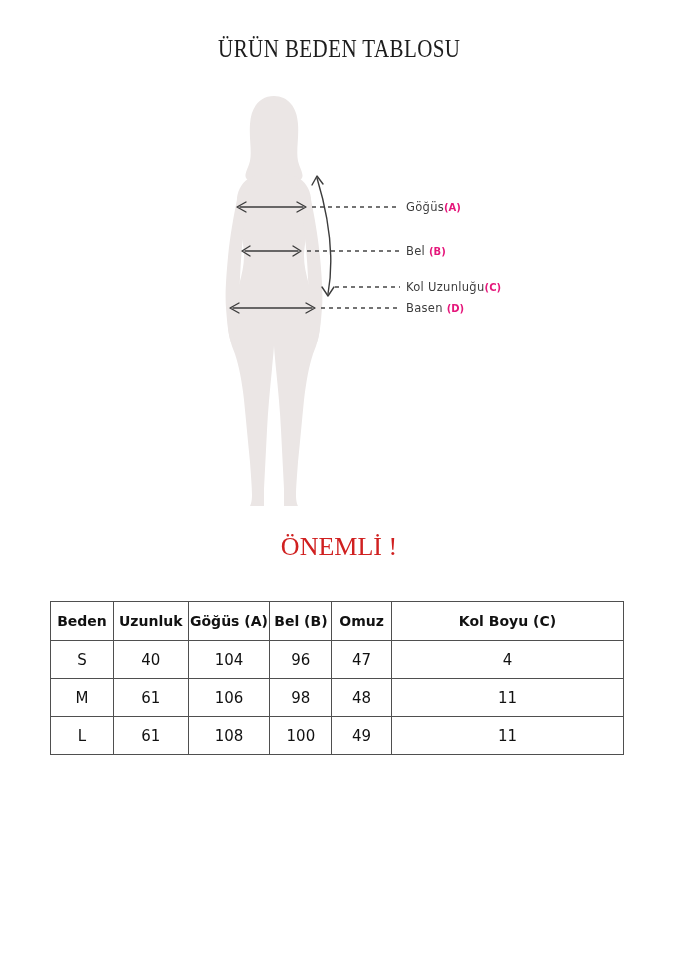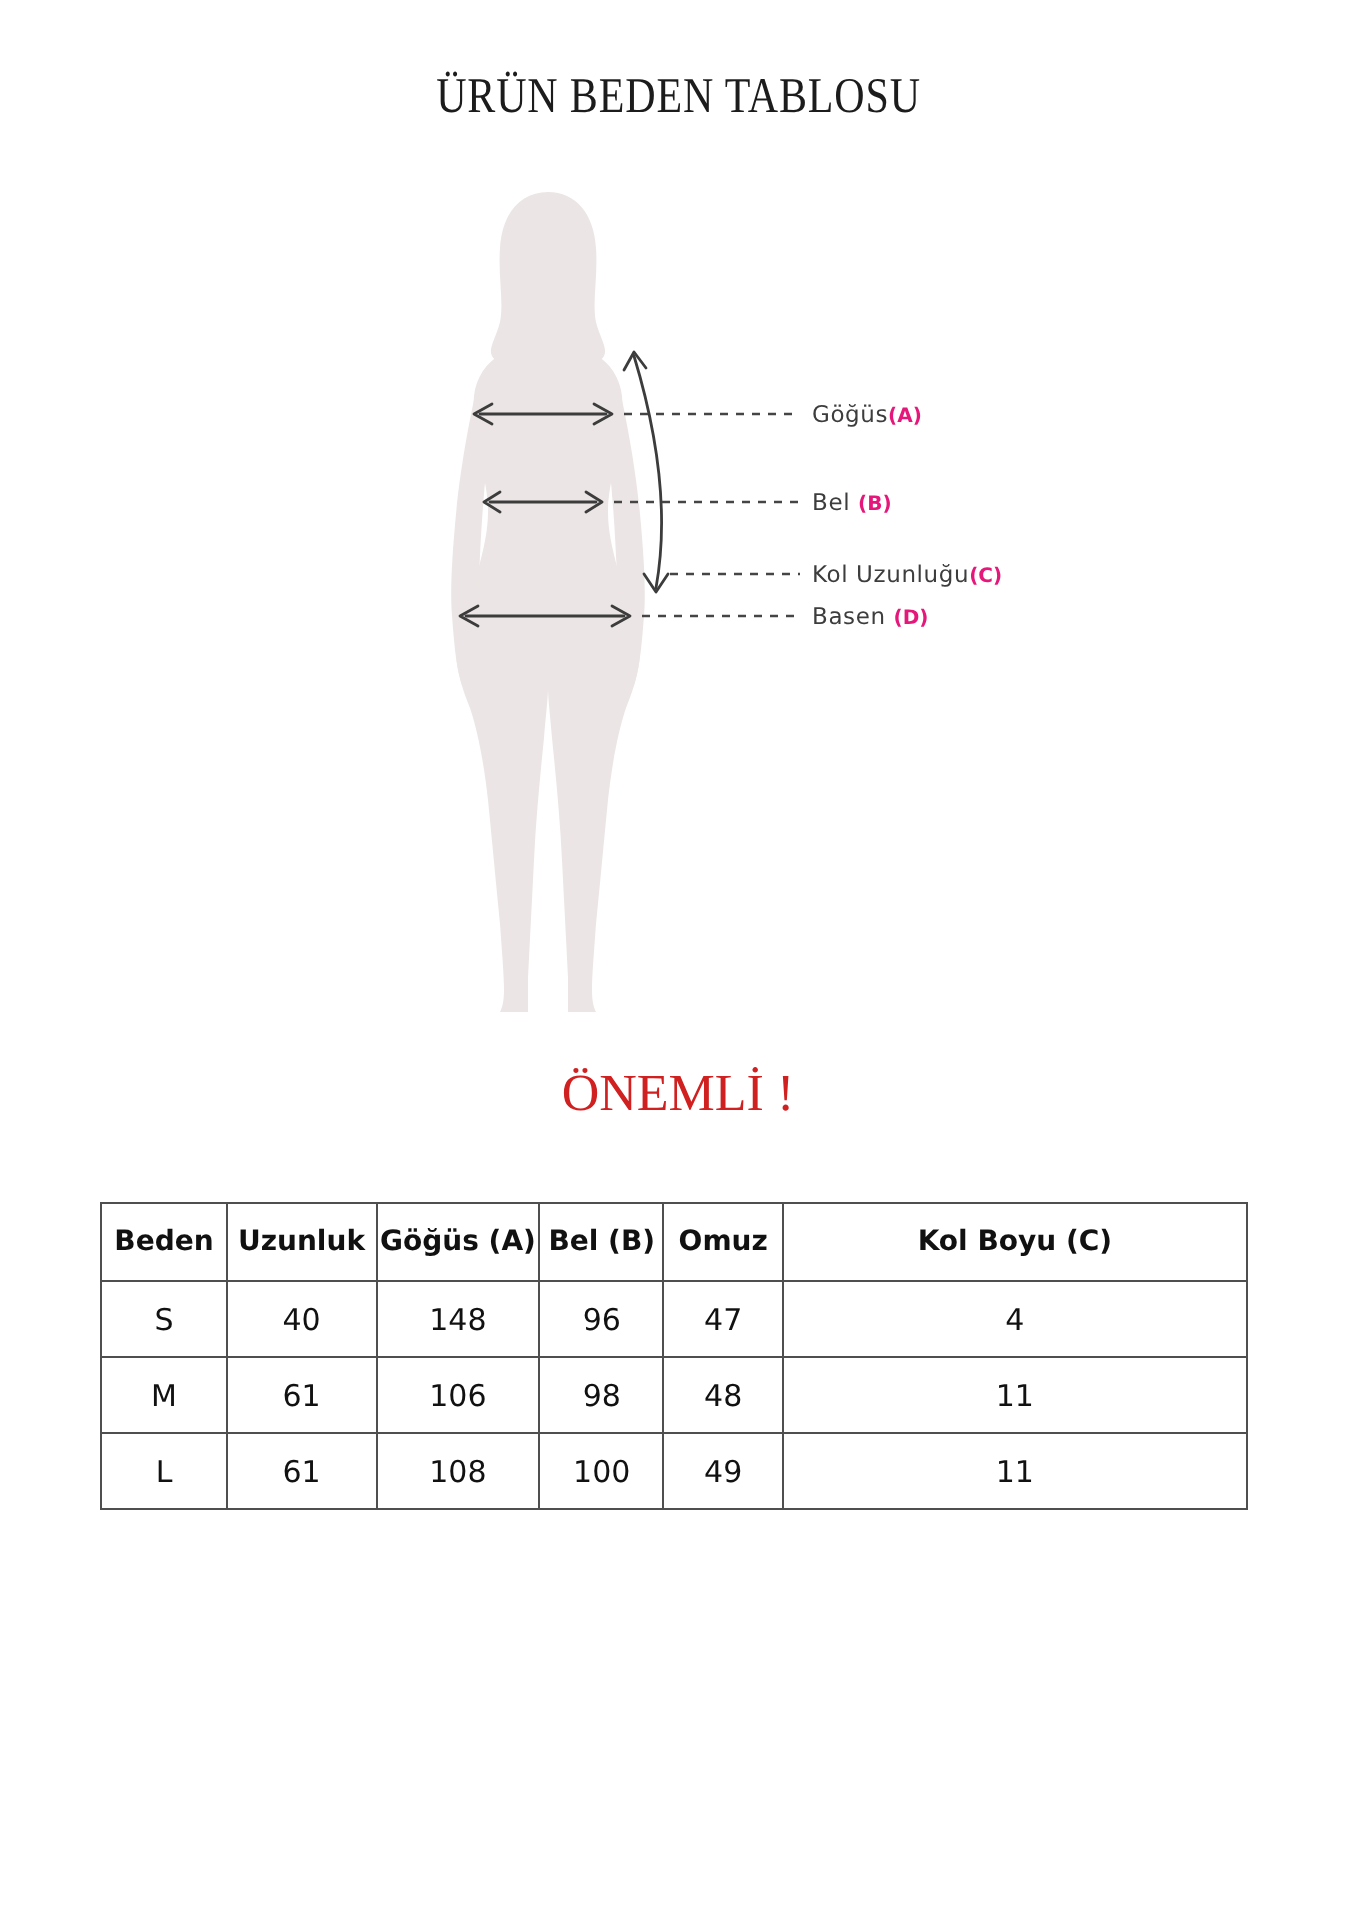--- a/index.html
+++ b/index.html
@@ -117,21 +117,21 @@
         <th>Göğüs (A)</th>
         <th>Bel (B)</th>
         <th>Omuz</th>
         <th>Kol Boyu (C)</th>
       </tr>
     </thead>
     <tbody>
       <tr>
         <td>S</td>
         <td>40</td>
-        <td>148</td>
+        <td>104</td>
         <td>96</td>
         <td>47</td>
         <td>4</td>
       </tr>
       <tr>
         <td>M</td>
         <td>61</td>
         <td>106</td>
         <td>98</td>
         <td>48</td>

